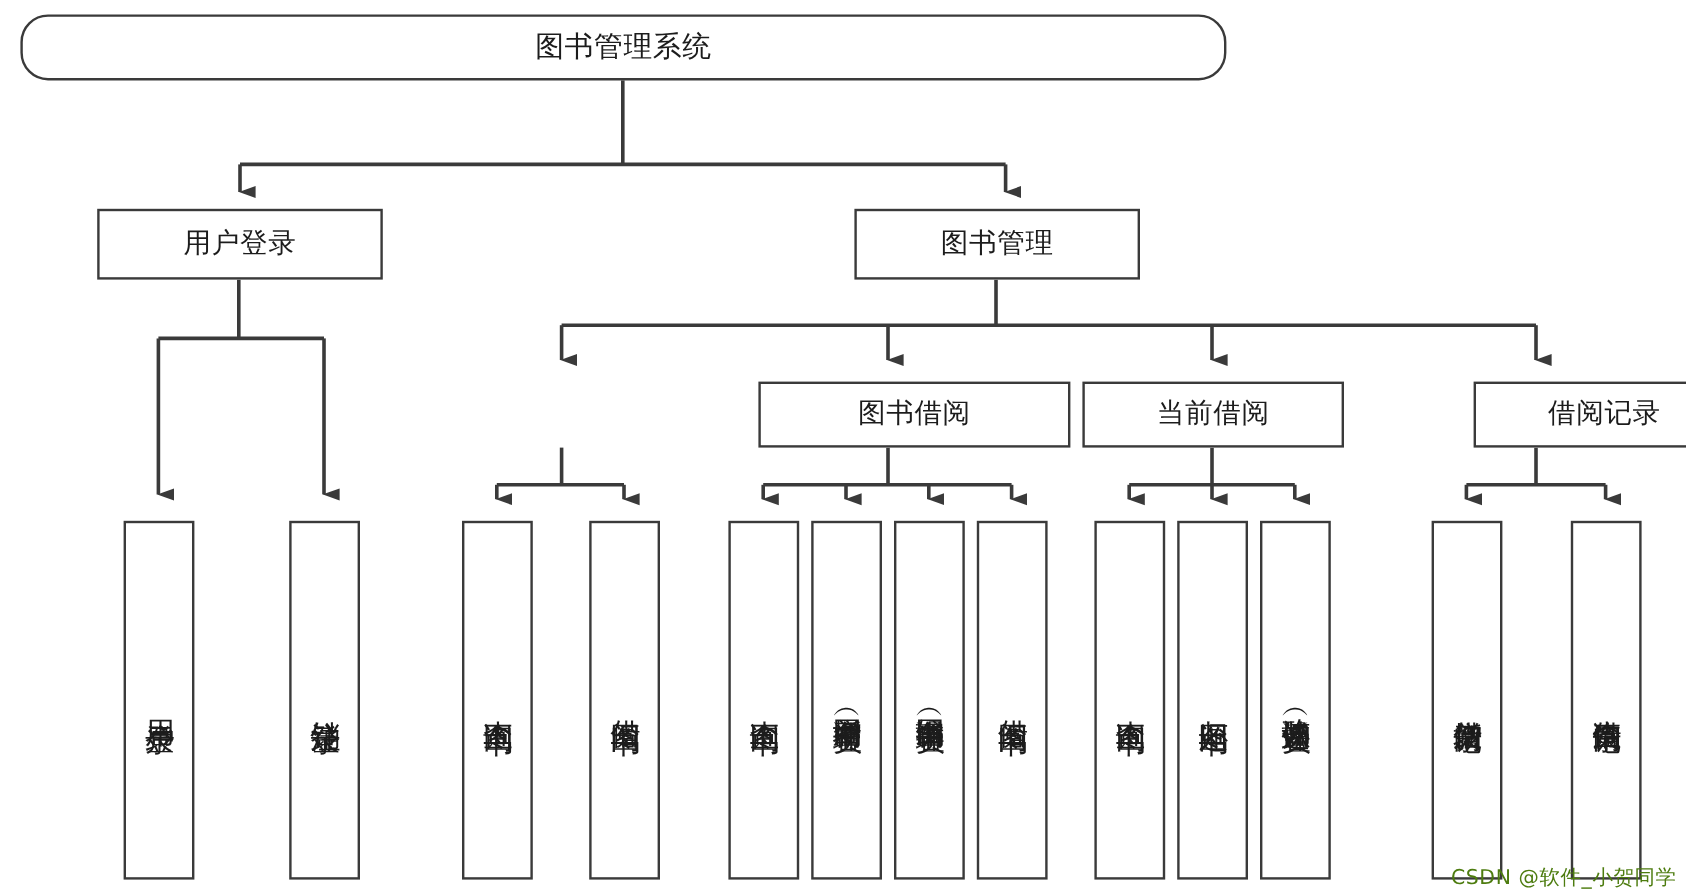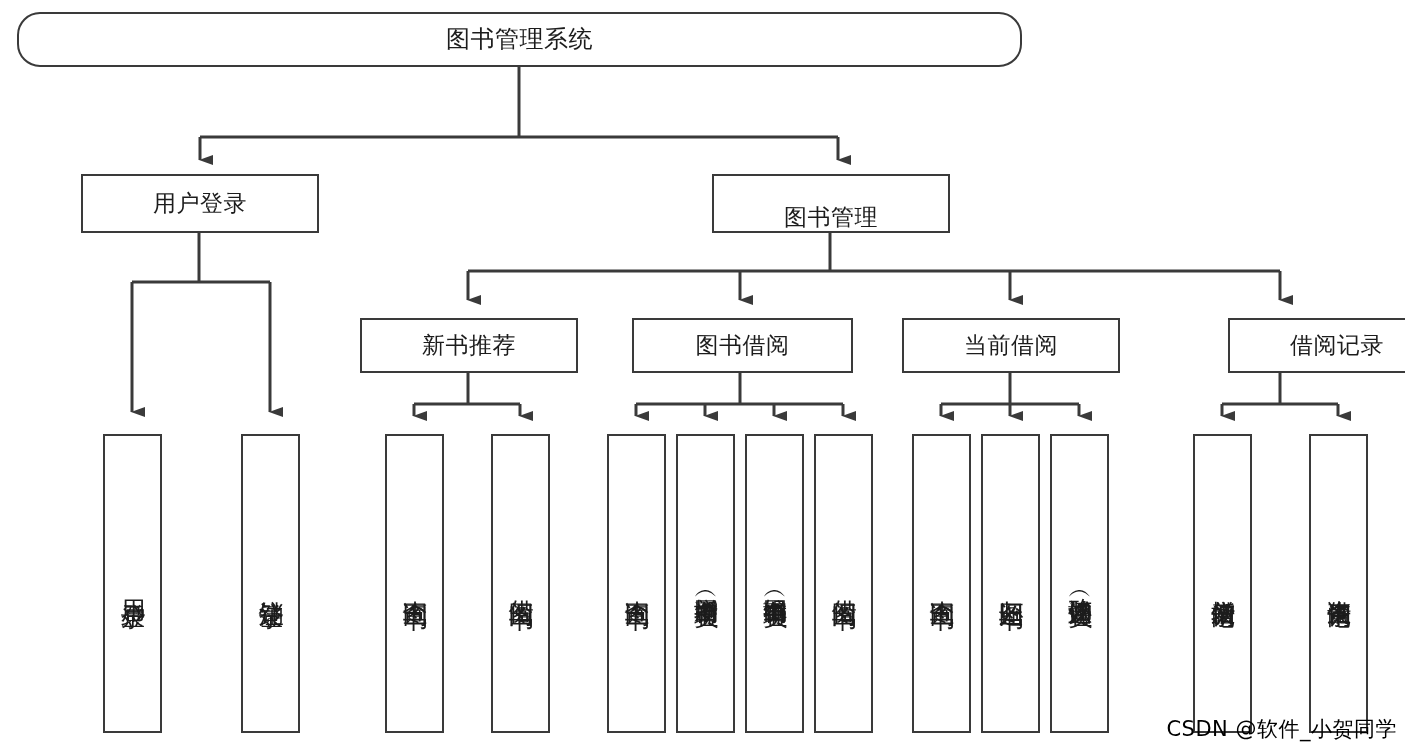--- a/index.html
+++ b/index.html
@@ -65,22 +65,22 @@
     white-space: nowrap;
   }
   .node.vert.tall .label {
     font-size: 24px;
     letter-spacing: 1px;
   }
   #watermark {
     position: absolute;
     right: 8px;
     bottom: 4px;
-    font-size: 21px;
-    color: #000000;
+    font-size: 17px;
+    color: #4d7c0f;
     letter-spacing: 0.5px;
     white-space: nowrap;
     user-select: none;
   }
 </style>
 </head>
 <body>
 
 <div id="diagram-root">
 
@@ -135,29 +135,26 @@
   </svg>
 
   <div class="node horiz root" style="left:17px; top:12px; width:1005px; height:55px;border-radius:23px;">
     <span class="label">图书管理系统</span>
   </div>
 
   <div class="node horiz" style="left:81px; top:174px; width:238px; height:59px;">
     <span class="label">用户登录</span>
   </div>
 
-  <div class="node horiz" style="left:712px; top:174px; width:238px; height:59px;align-items:flex-end;">
+  <div class="node horiz" style="left:712px; top:174px; width:238px; height:59px;">
     <span class="label">图书管理</span>
   </div>
 
-  <div class="node horiz" style="left:360px; top:318px; width:218px; height:55px;">
-    <span class="label">新书推荐</span>
-  </div>
-
-  <div class="node horiz" style="left:632px; top:318px; width:221px; height:55px;">
+
+  <div class="node horiz" style="left:632px; top:318px; width:260px; height:55px;">
     <span class="label">图书借阅</span>
   </div>
 
   <div class="node horiz" style="left:902px; top:318px; width:218px; height:55px;align-items:center;">
     <span class="label">当前借阅</span>
   </div>
 
   <div class="node horiz" style="left:1228px; top:318px; width:218px; height:55px;">
     <span class="label">借阅记录</span>
   </div>

